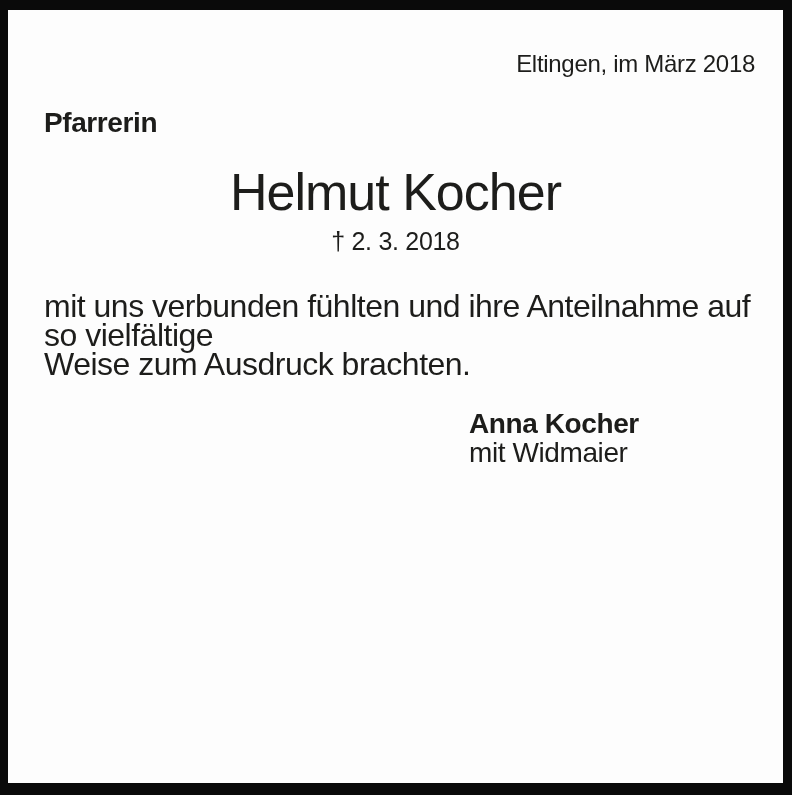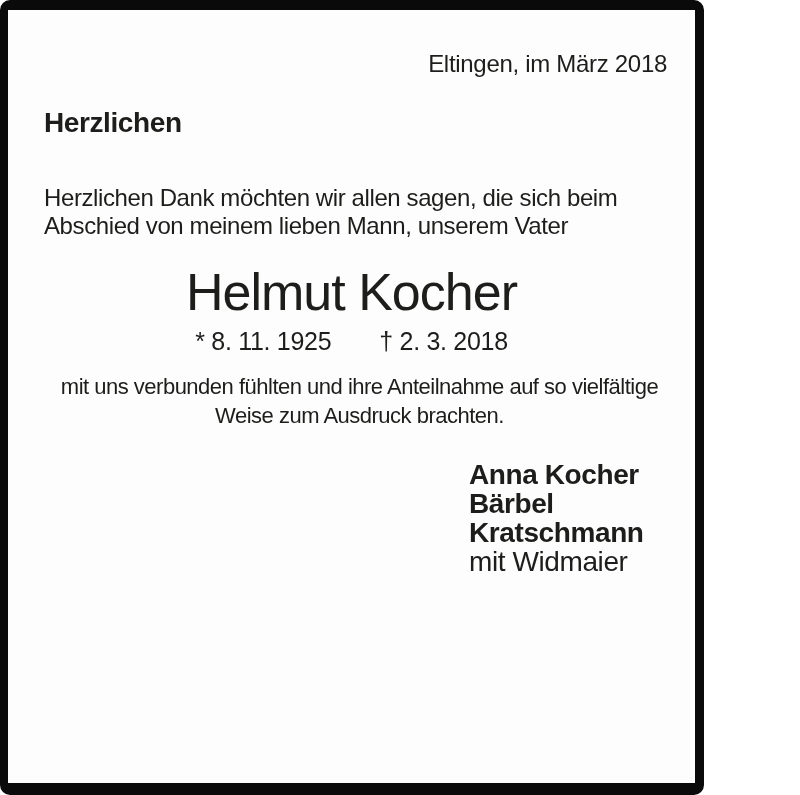--- a/index.html
+++ b/index.html
@@ -9,28 +9,27 @@
   }
   * { margin: 0; padding: 0; box-sizing: border-box; }
   html, body {
     width: 800px;
     height: 795px;
     background: #ffffff;
     font-family: "Liberation Sans", "DejaVu Sans", sans-serif;
     color: var(--text);
   }
   .frame {
-    width: 704px;
+    width: 792px;
     height: 795px;
     border-style: solid;
     border-color: var(--border);
     border-width: 10px 9px 12px 8px;
     background: var(--bg);
     overflow: hidden;
-    border-radius: 10px;
   }
   .dateline {
     margin: 40px 28px 0 0;
     text-align: right;
     font-size: 24px;
     letter-spacing: -0.3px;
     line-height: 28px;
   }
   .heading {
     margin: 28px 0 0 36px;
@@ -57,25 +56,24 @@
   .dates-row {
     margin-top: 4px;
     display: flex;
     justify-content: center;
     gap: 48px;
     font-size: 25px;
     letter-spacing: -0.3px;
     line-height: 30px;
   }
   .body-text {
-    margin: 16px 20px 0 36px;
-    font-size: 22px;
+    margin: 36px 20px 0 36px;
+    font-size: 32px;
     letter-spacing: -0.5px;
     line-height: 29px;
-    text-align: center;
   }
   .body-text p {
     white-space: pre-line;
   }
   .body-text p + p {
     margin-top: 4px;
   }
   .signatures {
     margin: 30px 0 0 461px;
     font-size: 28px;
@@ -86,36 +84,32 @@
     font-weight: bold;
   }
 </style>
 </head>
 <body>
 
 <div class="frame">
 
   <div class="dateline">Eltingen, im März 2018</div>
 
-  <div class="heading">Herzlichen</div>
+  <div class="heading">Pfarrerin</div>
 
-  <div class="intro">Herzlichen Dank möchten wir allen sagen, die sich beim
-Abschied von meinem lieben Mann, unserem Vater</div>
 
   <div class="deceased-name">Helmut Kocher</div>
 
   <div class="dates-row">
-    <span>* 8. 11. 1925</span>
     <span>† 2. 3. 2018</span>
   </div>
 
   <div class="body-text">
     <p>mit uns verbunden fühlten und ihre Anteilnahme auf so vielfältige
 Weise zum Ausdruck brachten.</p>
   </div>
 
   <div class="signatures">
     <div class="sig-name">Anna Kocher</div>
-    <div class="sig-name">Bärbel Kratschmann</div>
     <div>mit Widmaier</div>
   </div>
 
 </div>
 
 </body></html>

